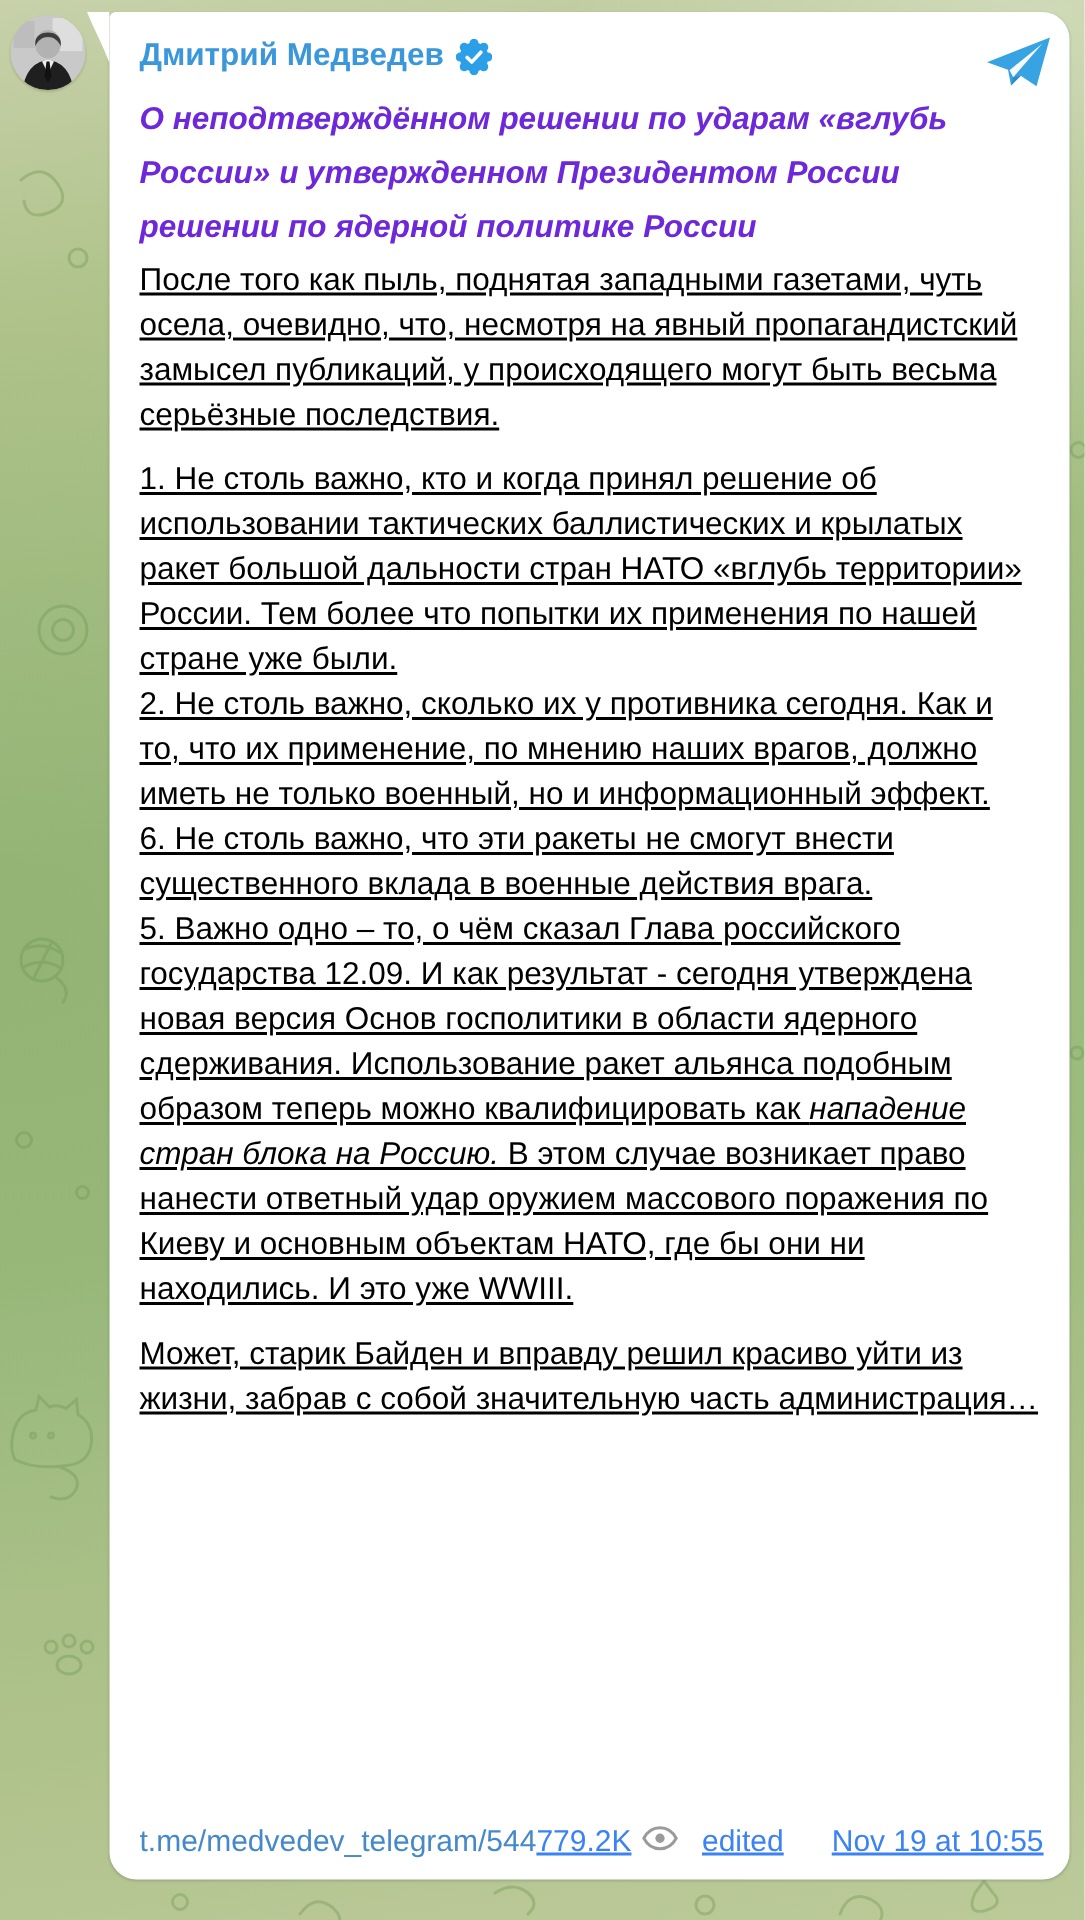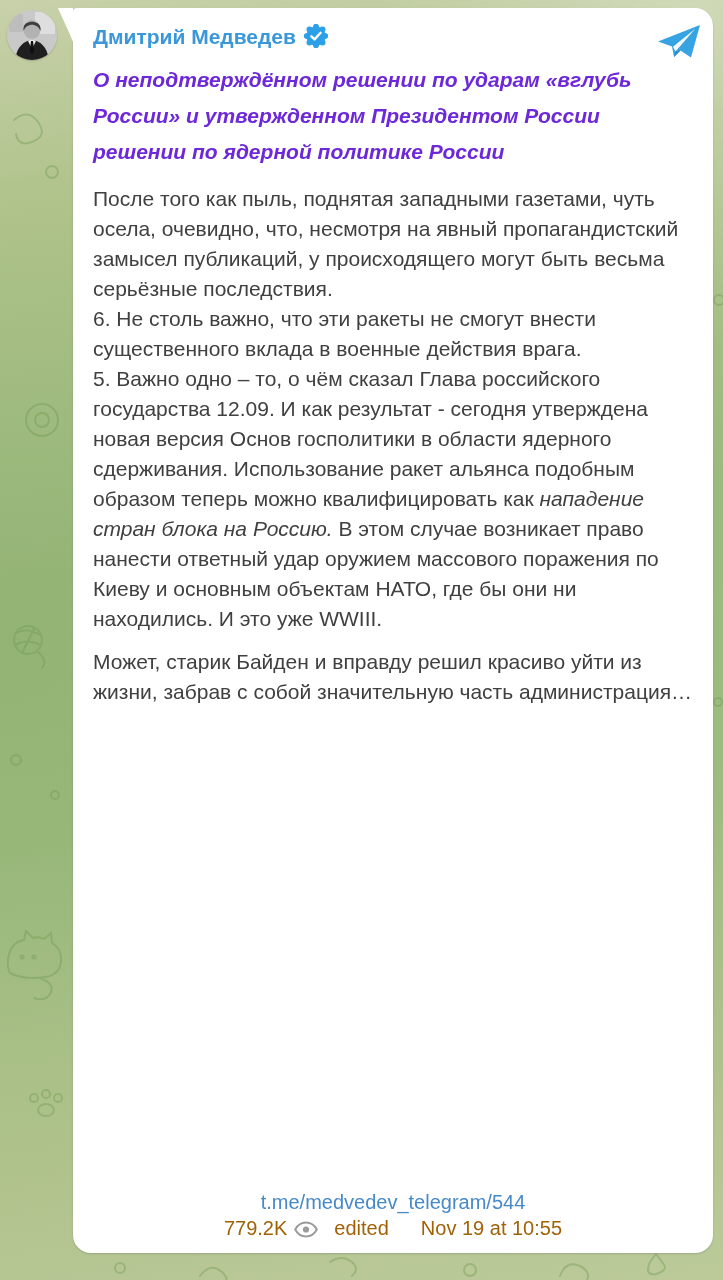--- a/index.html
+++ b/index.html
@@ -39,50 +39,50 @@
   .bubble-tail {
     position: absolute; left: -16px; top: 0;
     width: 16px; height: 34px;
   }
   .plane-btn {
     position: absolute; right: 12px; top: 16px;
     width: 44px; height: 34px; cursor: pointer;
     background: none; border: none; padding: 0;
   }
   .name-row {
-    display: flex; align-items: flex-start; gap: 8px;
+    display: flex; align-items: flex-end; gap: 8px;
     margin-top: 2px;
     padding-right: 60px;
   }
   .channel-name {
     color: #3a98da; font-size: 21px; font-weight: bold;
     line-height: 26px; cursor: pointer; white-space: nowrap;
   }
   .verified { width: 24px; height: 24px; flex: 0 0 auto; }
   .post-title {
     margin-top: 12px;
     font-size: 21px; font-weight: bold; font-style: italic;
     line-height: 36px; color: #6d28d9;
     padding-right: 4px;
   }
-  .post-body { margin-top: 14px; color: #404040; }
+  .post-body { margin-top: 2px; color: #000000; text-decoration: underline; }
   .post-body p {
     margin: 0;
     font-size: 21px; line-height: 30px;
   }
   .post-body p.gap { margin-top: 13px; }
   .post-body em { font-style: italic; }
   
   .footer {
     position: absolute; left: 20px; right: 20px; bottom: 12px;
     display: flex; justify-content: space-between; align-items: center;
-    font-size: 20px; line-height: 26px; flex-direction: column;
+    font-size: 20px; line-height: 26px;
   }
   .post-link { color: #4589c9; cursor: pointer; text-decoration: none; white-space: nowrap; }
-  .meta { display: flex; align-items: center; color: #a16207; white-space: nowrap; }
+  .meta { display: flex; align-items: flex-start; color: #3b82f6; white-space: nowrap; text-decoration: underline; }
   .meta .views { margin-right: 7px; }
   .meta .eye { margin-right: 16px; margin-top: 2px; }
   .meta .edited { margin-right: 32px; }
 </style>
 </head>
 <body>
 
 <svg class="bg-pattern" viewBox="0 0 723 1280" xmlns="http://www.w3.org/2000/svg">
   <g fill="none" stroke="#6f9a52" stroke-width="2" stroke-linecap="round" opacity="0.40">
 
@@ -168,20 +168,22 @@
           <circle cx="18.5" cy="18.5" r="3"></circle>
       </g>
       <path d="M7.4,12.3 l3.1,3.1 l6.1,-6.6" fill="none" stroke="#ffffff" stroke-width="2.4" stroke-linecap="round" stroke-linejoin="round"></path>
     </svg>
   </div>
 
   <div class="post-title">О неподтверждённом решении по ударам «вглубь России» и утвержденном Президентом России решении по ядерной политике России</div>
 
   <div class="post-body">
       <p><span>После того как пыль, поднятая западными газетами, чуть осела, очевидно, что, несмотря на явный пропагандистский замысел публикаций, у происходящего могут быть весьма серьёзные последствия.</span></p>
+      <p class="gap"><span>1. Не столь важно, кто и когда принял решение об использовании тактических баллистических и крылатых ракет большой дальности стран НАТО «вглубь территории» России. Тем более что попытки их применения по нашей стране уже были.</span></p>
+      <p><span>2. Не столь важно, сколько их у противника сегодня. Как и то, что их применение, по мнению наших врагов, должно иметь не только военный, но и информационный эффект.</span></p>
       <p><span>6. Не столь важно, что эти ракеты не смогут внести существенного вклада в военные действия врага.</span></p>
       <p><span>5. Важно одно – то, о чём сказал Глава российского государства 12.09. И как результат - сегодня утверждена новая версия Основ госполитики в области ядерного сдерживания. Использование ракет альянса подобным образом теперь можно квалифицировать как </span><em>нападение стран блока на Россию.</em><span> В этом случае возникает право нанести ответный удар оружием массового поражения по Киеву и основным объектам НАТО, где бы они ни находились. И это уже WWIII.</span></p>
       <p class="gap"><span>Может, старик Байден и вправду решил красиво уйти из жизни, забрав с собой значительную часть администрация…</span></p>
     </div>
 
   <div class="footer">
     <a class="post-link">t.me/medvedev_telegram/544</a>
     <div class="meta">
       <span class="views">779.2K</span>
       <svg class="eye" width="24" height="17" viewBox="0 0 24 17" xmlns="http://www.w3.org/2000/svg">

